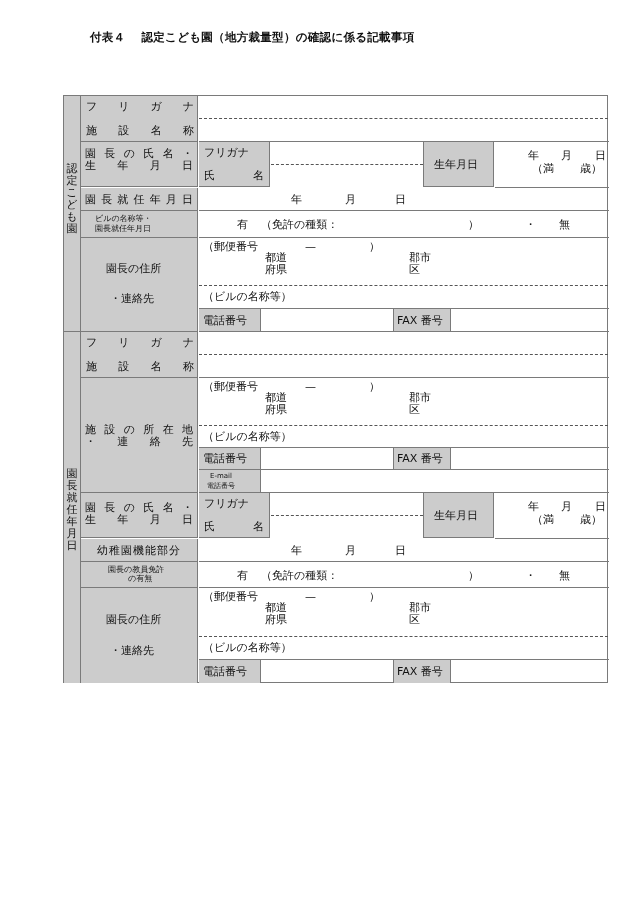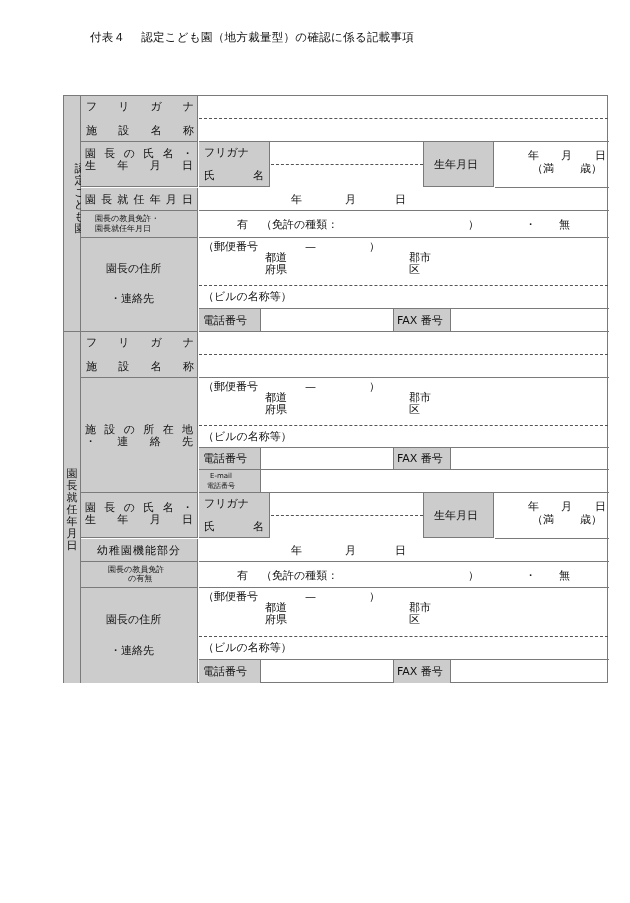--- a/index.html
+++ b/index.html
@@ -1,36 +1,36 @@
 <!DOCTYPE html>
 <html><head>
 <meta charset="utf-8">
 <style>
   html,body{margin:0;padding:0;background:#ffffff;}
   body{width:630px;height:903px;position:relative;overflow:hidden;font-family:"DejaVu Sans",sans-serif;color:#111;}
-  .title{position:absolute;left:90px;top:30px;font-size:11.5px;font-weight:normal;letter-spacing:0.3px;white-space:pre;}
+  .title{position:absolute;left:90px;top:30px;font-size:11.5px;font-weight:bold;letter-spacing:0.3px;white-space:pre;}
   .abs{position:absolute;box-sizing:border-box;}
   .g{background:#cccccc;}
   .t{position:absolute;font-size:11px;line-height:13px;white-space:pre;}
   .s{font-size:8px;line-height:9px;}
   .xs{font-size:7px;line-height:8px;}
   .dash{position:absolute;height:0;border-top:1px dashed #555;}
   .hl{position:absolute;height:0;border-top:1px solid #7a7a7a;}
   .jus{display:flex;justify-content:space-between;position:absolute;font-size:11px;line-height:13px;}
   .vert{position:absolute;font-size:11px;line-height:12px;width:12px;text-align:center;white-space:normal;word-break:break-all;}
 </style>
 </head>
 <body>
 
 <div class="title">付表４　 認定こども園（地方裁量型）の確認に係る記載事項</div>
 
 <div class="abs" style="left:63px;top:95px;width:545px;height:588px;border:1px solid #7a7a7a;">
 
   <div class="abs g" style="left:0;top:0;width:17px;height:236px;border-right:1px solid #7a7a7a;border-bottom:1px solid #7a7a7a;"></div>
-  <div class="vert" style="left:2px;top:67px;margin-left:8px;">認定こども園</div>
+  <div class="vert" style="left:2px;top:67px;">認定こども園</div>
 
   <div class="abs g" style="left:17px;top:0;width:117px;height:46px;border-right:1px solid #7a7a7a;border-bottom:1px solid #7a7a7a;"></div>
   <div class="jus" style="left:22px;top:4px;width:108px;">
     <span>フ</span>
       <span>リ</span>
       <span>ガ</span>
       <span>ナ</span>
   </div>
   <div class="jus" style="left:22px;top:28px;width:108px;">
     <span>施</span>
@@ -89,21 +89,21 @@
       <span>日</span>
   </div>
   <div class="abs" style="left:135px;top:92px;width:409px;height:22px;">
     <span class="t" style="left:92px;top:5px;">年</span>
     <span class="t" style="left:146px;top:5px;">月</span>
     <span class="t" style="left:196px;top:5px;">日</span>
   </div>
   <div class="hl" style="left:135px;top:114px;width:410px;"></div>
 
   <div class="abs g" style="left:17px;top:115px;width:117px;height:27px;border-right:1px solid #7a7a7a;border-bottom:1px solid #7a7a7a;"></div>
-  <div class="t s" style="left:31px;top:118px;">園長の教員免許・</div>
+  <div class="t s" style="left:31px;top:118px;">ビルの名称等・</div>
   <div class="t s" style="left:31px;top:128px;">園長就任年月日</div>
   <div class="abs" style="left:135px;top:115px;width:409px;height:26px;">
     <span class="t" style="left:38px;top:7px;">有</span>
     <span class="t" style="left:62px;top:7px;">（免許の種類：</span>
     <span class="t" style="left:269px;top:7px;">）</span>
     <span class="t" style="left:326px;top:7px;">・</span>
     <span class="t" style="left:360px;top:7px;">無</span>
   </div>
   <div class="hl" style="left:135px;top:141px;width:410px;"></div>
 

